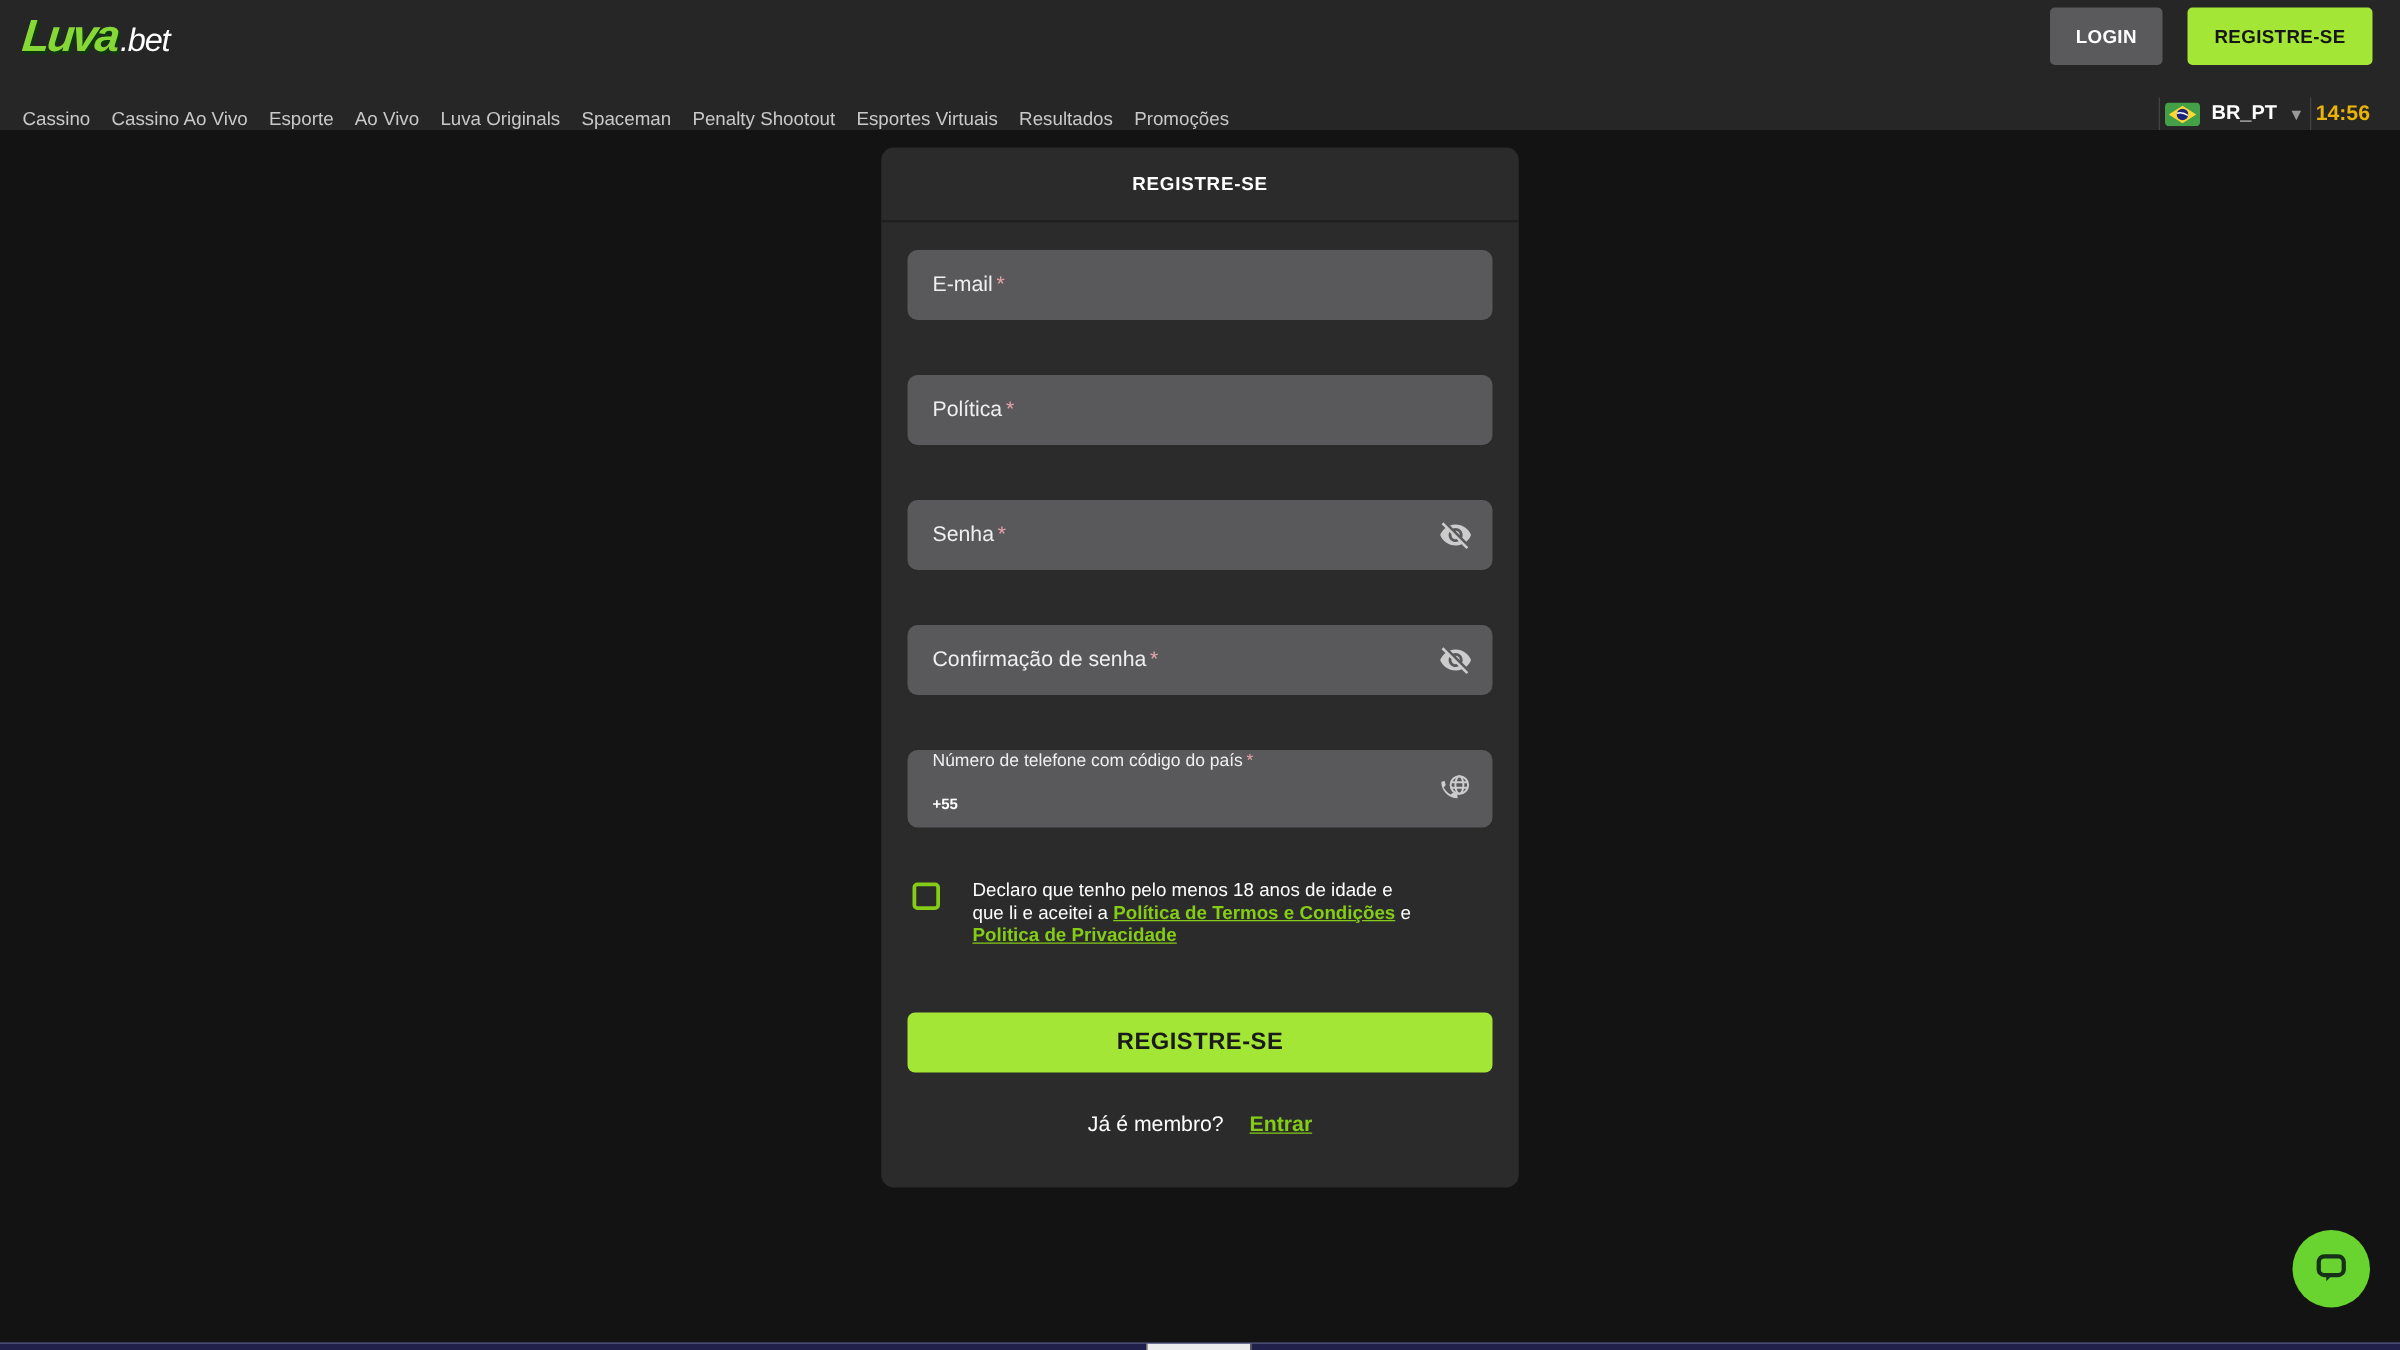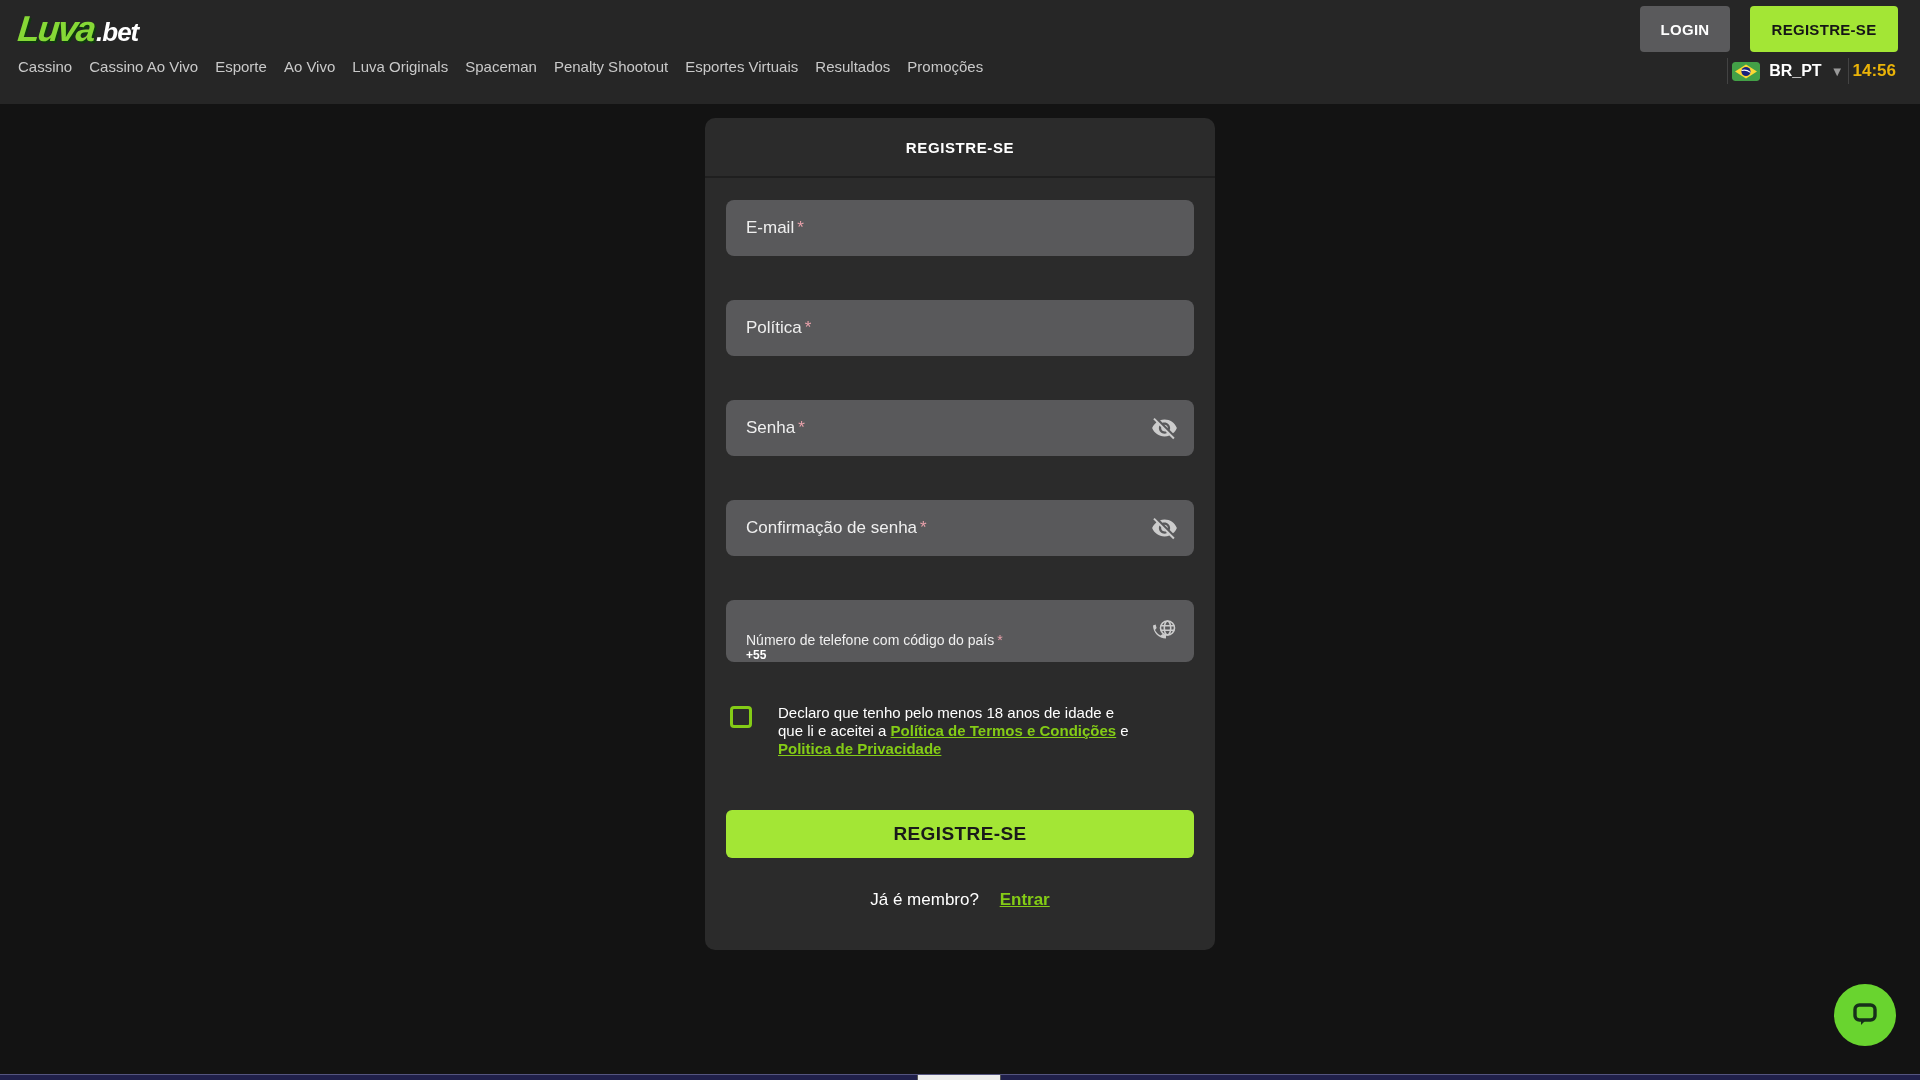--- a/index.html
+++ b/index.html
@@ -18,33 +18,33 @@
     justify-content: space-between; padding: 0 22px 0 18px;
   }
   .logo { display: flex; align-items: baseline; cursor: pointer; user-select: none; }
   .logo .brand {
     font-size: 36px; font-weight: 800; font-style: italic;
     color: #86d836; letter-spacing: -2px;
     text-shadow: 2px 2px 0 #0e3a0e;
     transform: skewX(-6deg); display: inline-block;
   }
   .logo .tld {
-    font-size: 26px; font-weight: 700; font-style: italic;
+    font-size: 26px; font-weight: 400; font-style: italic;
     color: #ffffff; margin-left: 2px; letter-spacing: -1px;
   }
   .auth-buttons { display: flex; gap: 20px; }
   .btn {
     border: none; border-radius: 4px; font-weight: 700; font-size: 15px;
     height: 46px; cursor: pointer; font-family: inherit; letter-spacing: .3px;
   }
   .btn-login { background: #5a5a5c; color: #ffffff; width: 90px; }
   .btn-register-top { background: #a3e635; color: #161616; width: 148px; }
 
   .navbar {
-    height: 46px; display: flex; align-items: flex-start;
+    height: 46px; display: flex; align-items: flex-end;
     justify-content: space-between; padding: 0 24px 0 18px;
   }
   .nav-items { display: flex; align-items: center; gap: 17px; }
   .nav-item {
     color: #c9c9c9; font-size: 15px; cursor: pointer; white-space: nowrap;
   }
   .nav-right { display: flex; align-items: center; gap: 4px; }
   .vdivider { width: 1px; height: 26px; background: #434343; }
   .lang-select { display: flex; align-items: center; gap: 9px; cursor: pointer; }
   .flag { border-radius: 3px; overflow: hidden; display: block; }
@@ -71,21 +71,21 @@
   }
   .flabel { font-size: 17px; color: #efefef; }
   .req { color: #e8a0aa; margin-left: 3px; }
   .field-icon {
     position: absolute; right: 16px; top: 50%; transform: translateY(-50%);
     display: flex; align-items: center; cursor: pointer;
   }
 
   .field-phone {
     height: 62px; flex-direction: column; align-items: flex-start;
-    justify-content: flex-end; gap: 0;
+    justify-content: flex-start; gap: 20px;
   }
   .phone-label { font-size: 14px; color: #efefef; }
   .phone-value { font-size: 12px; font-weight: 700; color: #fff; }
 
   .terms-row { display: flex; margin: 42px 0 0 4px; }
   .checkbox {
     width: 22px; height: 22px; border: 3px solid #84cc16; border-radius: 4px;
     flex: 0 0 auto; margin-top: 2px; cursor: pointer; background: transparent;
   }
   .terms-text {

